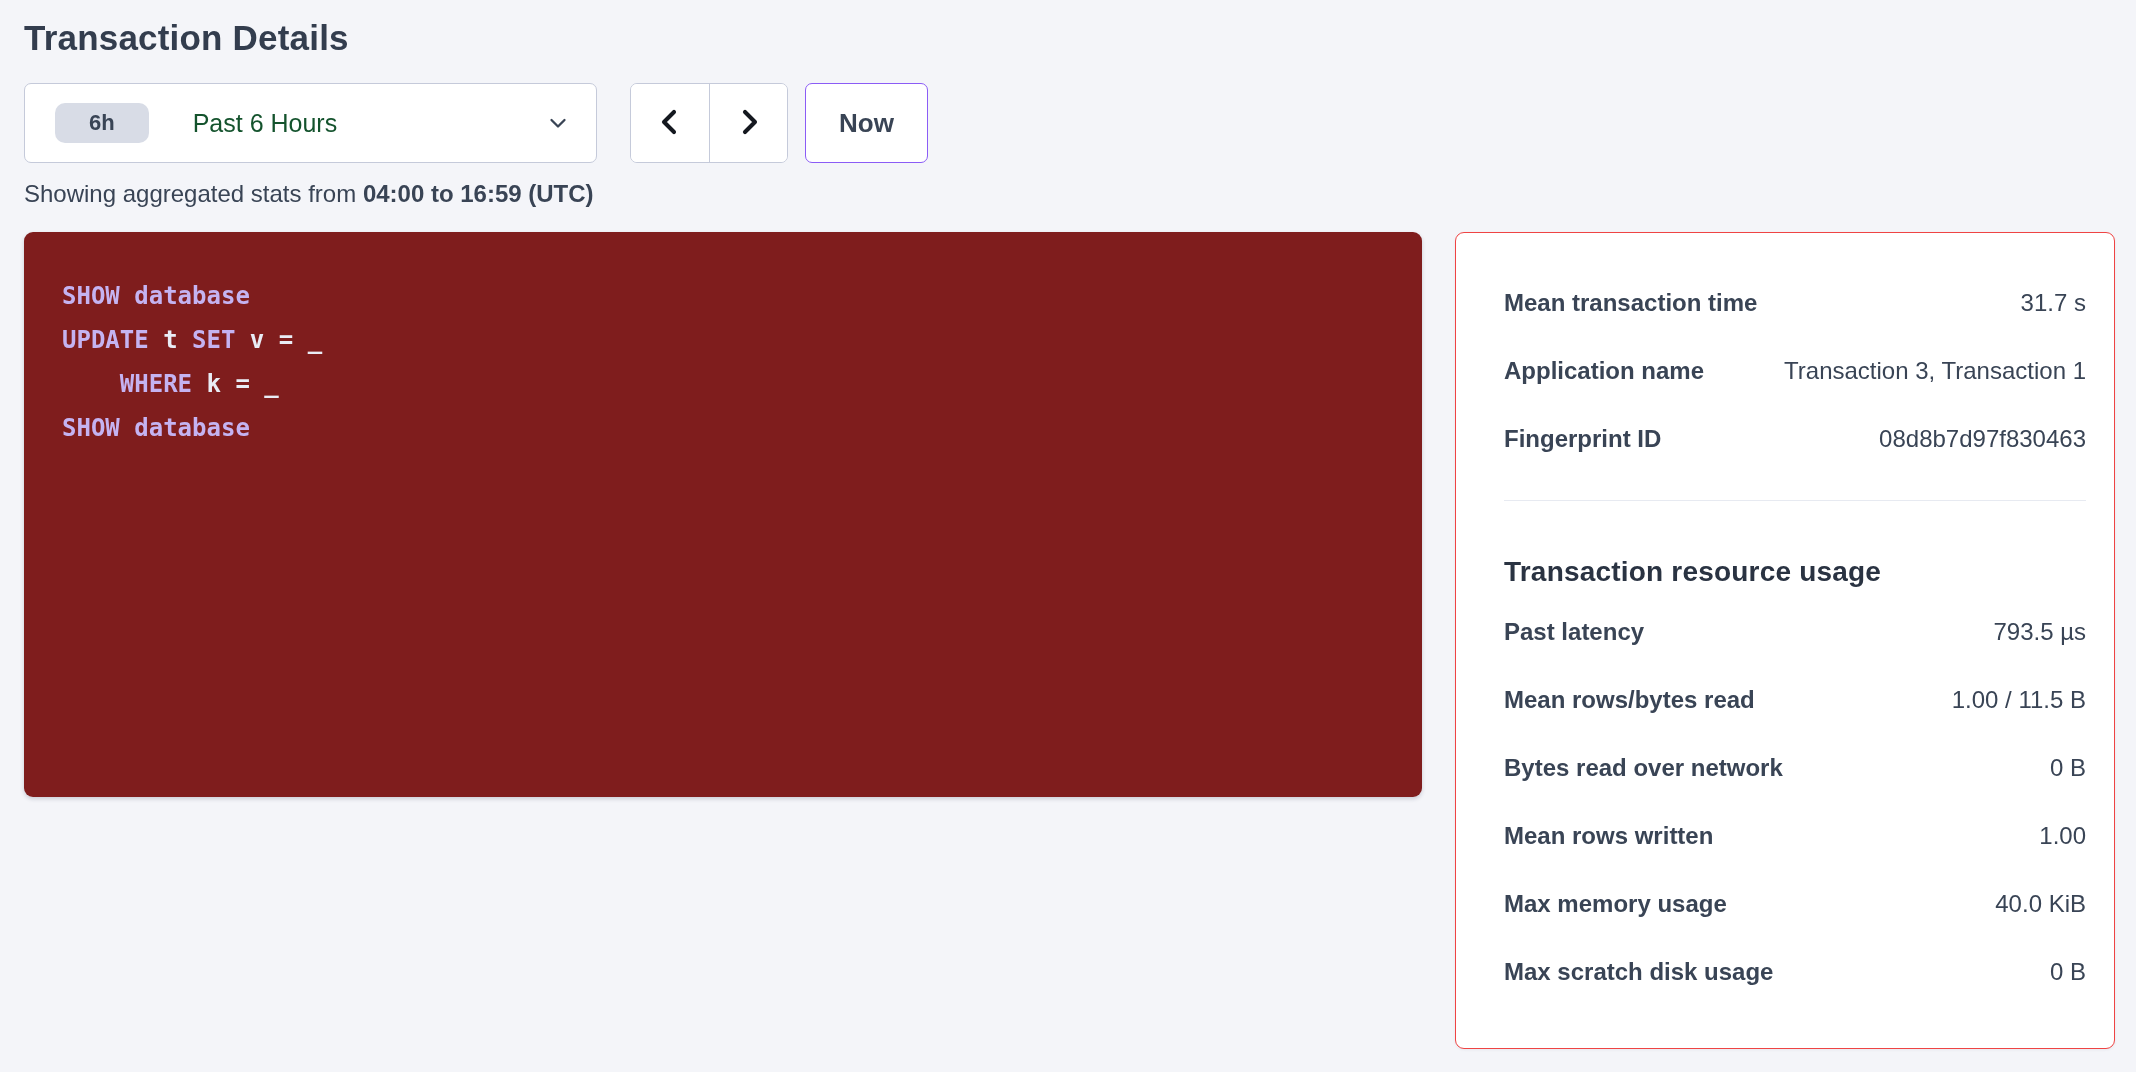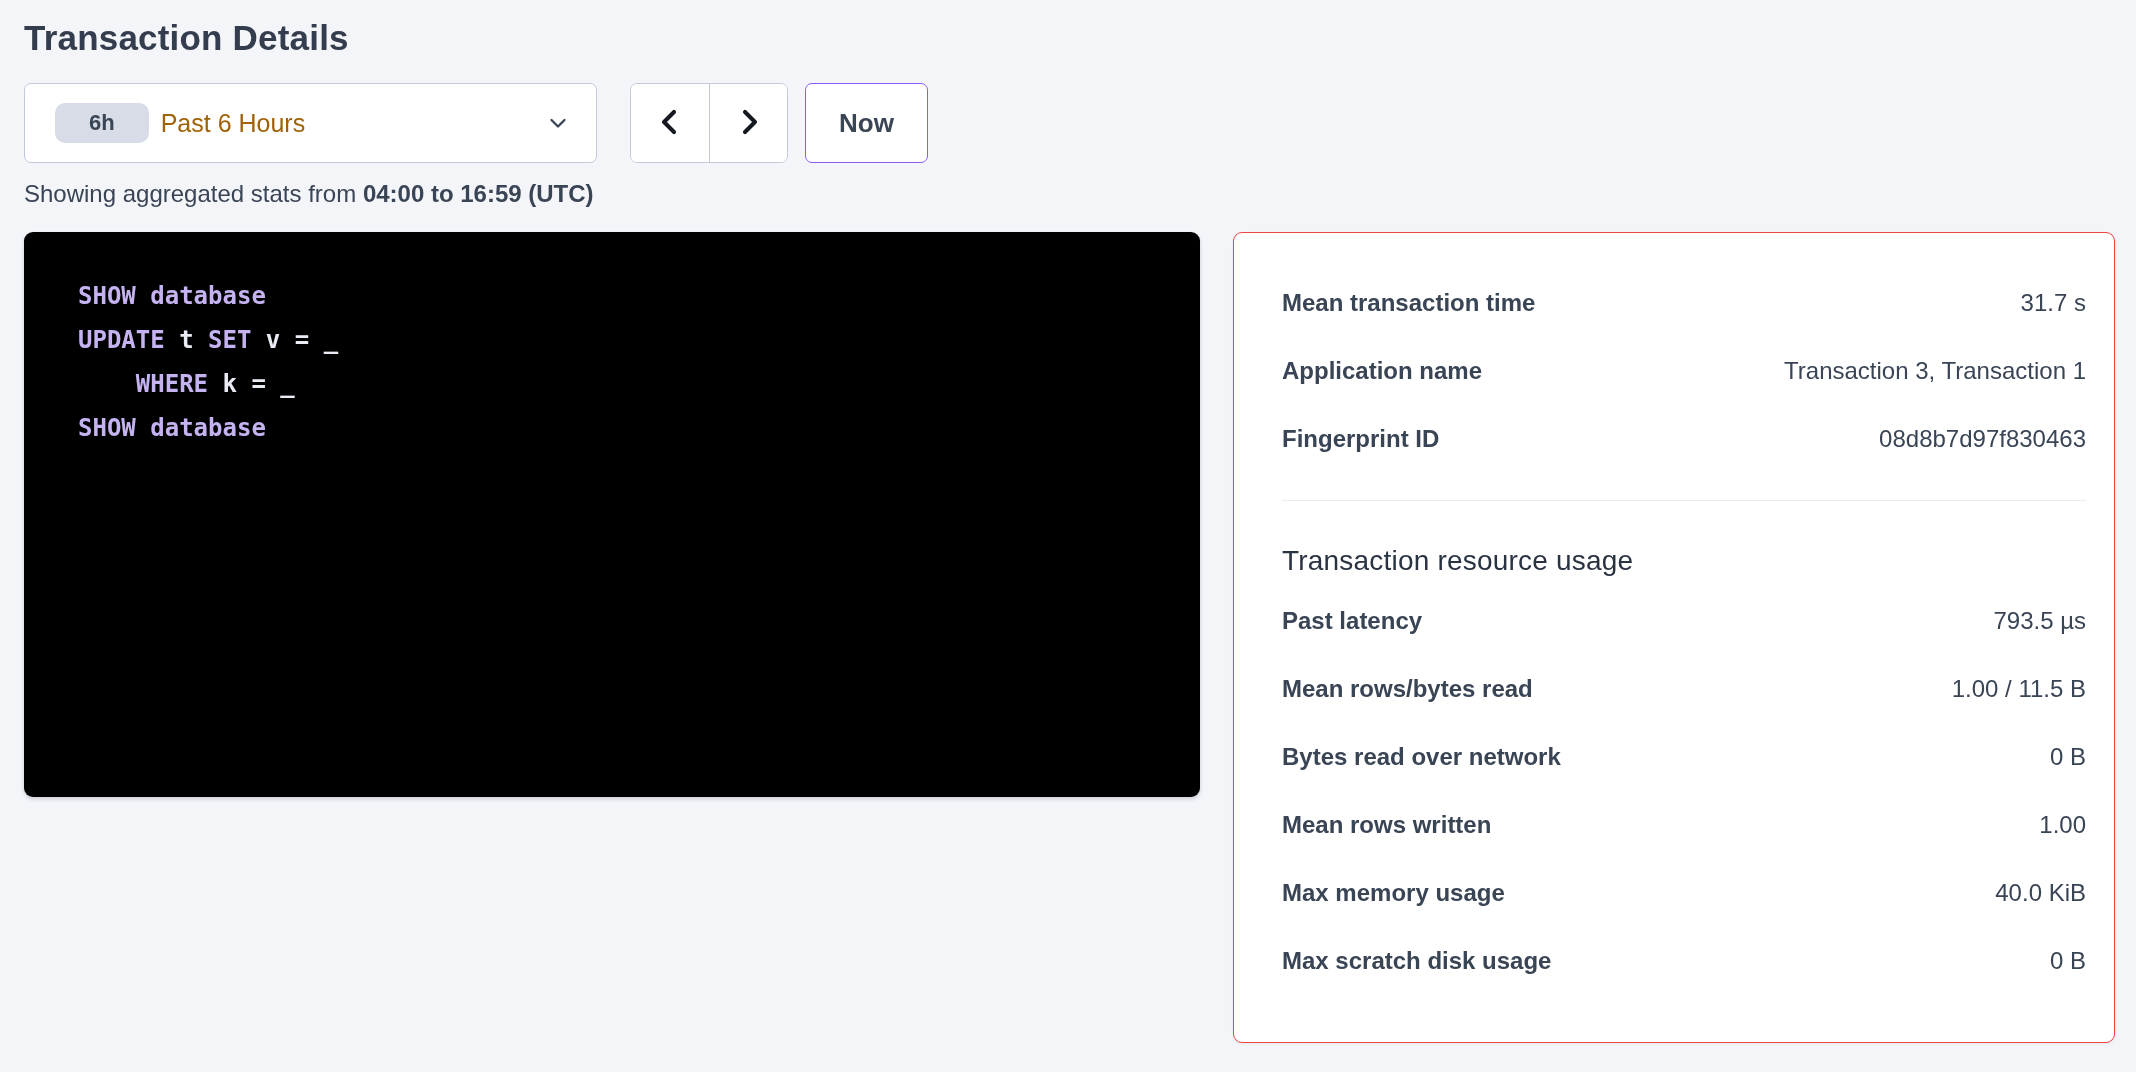--- a/index.html
+++ b/index.html
@@ -32,21 +32,21 @@
   }
   .preset-badge {
     background: #d8dce6;
     color: #394455;
     font-weight: 700;
     font-size: 22px;
     border-radius: 10px;
     padding: 9px 34px;
     line-height: 1;
   }
-  .preset-label { font-size: 25px; margin-left: 12px; color: #a16207; }
+  .preset-label { font-size: 25px; margin-left: 44px; color: #14532d; }
   .select-caret { position: absolute; right: 26px; top: 50%; transform: translateY(-50%); display: flex; }
 
   .arrow-group {
     display: flex; margin-left: 33px;
     background: #ffffff;
     border: 1px solid #c5cada;
     border-radius: 7px;
     overflow: hidden;
   }
   .arrow-btn {
@@ -68,24 +68,24 @@
     cursor: pointer;
   }
 
   .summary-line { margin-top: 17px; font-size: 24px; color: #394455; }
   .summary-line strong { font-weight: 700; }
 
   
   .main { display: flex; align-items: flex-start; gap: 33px; margin-top: 24px; }
 
   .sql-box {
-    width: 1176px; height: 565px;
-    background: #000000;
+    width: 1398px; height: 565px;
+    background: #7f1d1d;
     border-radius: 9px;
-    padding: 42px 54px;
+    padding: 42px 38px;
     box-shadow: 0 2px 4px rgba(20,30,60,0.18);
     font-family: "DejaVu Sans Mono", monospace;
     font-size: 24px;
     line-height: 44px;
   }
   .sql-line { white-space: pre; }
   .sql-box .kw { color: #c5b3f1; font-weight: 700; }
   .sql-box .pl { color: #e9ecf5; font-weight: 700; }
 
   .details-card {
@@ -102,22 +102,22 @@
     font-size: 24px;
   }
   .stat-label { font-weight: 700; color: #394455; }
   .stat-value { font-weight: 400; color: #394455; }
 
   .card-divider {
     border: none; border-top: 1px solid #e7eaf1;
     margin-top: 27px;
   }
   .resource-heading {
-    margin: 44px 0 10px 0;
-    font-size: 28px; font-weight: 400; color: #2a3342;
+    margin: 55px 0 10px 0;
+    font-size: 28px; font-weight: 700; color: #2a3342;
     letter-spacing: 0.2px;
   }
 </style>
 </head>
 <body>
 
 <div class="page">
 
   <h1 class="page-title">Transaction Details</h1>
 

